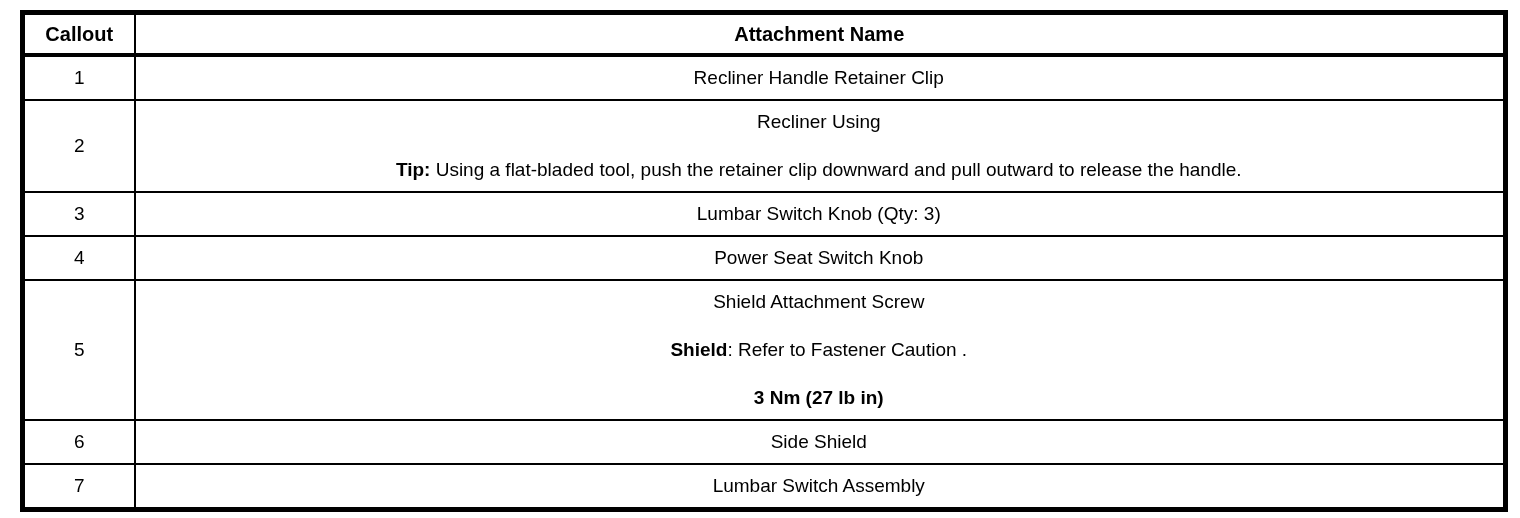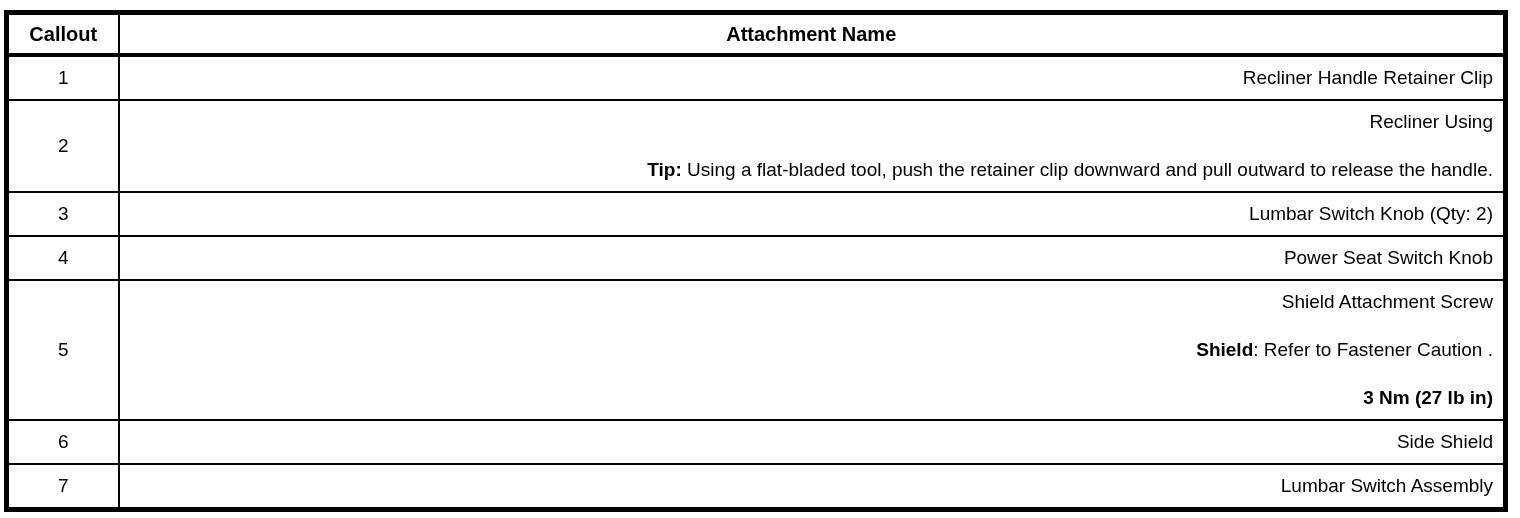--- a/index.html
+++ b/index.html
@@ -9,21 +9,21 @@
     width: 1520px;
     height: 518px;
     overflow: hidden;
     font-family: "Liberation Sans", "DejaVu Sans", sans-serif;
     color: #000000;
   }
   .page {
     box-sizing: border-box;
     width: 1520px;
     height: 466px;
-    padding: 10px 12px 10px 4px;
+    padding: 10px 12px 10px 20px;
   }
   table.component-table {
     width: 100%;
     border-collapse: collapse;
     table-layout: fixed;
     background: #ffffff;
   }
   table.component-table, th, td {
     border: 2px solid #000000;
   }
@@ -44,21 +44,21 @@
   td {
     font-size: 19px;
     line-height: 26px;
     vertical-align: middle;
   }
   td.callout-cell {
     text-align: center;
     padding: 8px 4px;
   }
   td.component-cell {
-    text-align: right;
+    text-align: center;
     padding: 8px 10px 8px 9px;
   }
   .cell-line { margin: 0; }
   .cell-line + .cell-line { margin-top: 22px; }
   .seg-bold { font-weight: bold; }
 </style>
 </head>
 <body>
 
 <div class="page">
@@ -84,21 +84,21 @@
         <tr>
           <td class="callout-cell">2</td>
           <td class="component-cell">
             <div class="cell-line"><span class="seg-regular">Recliner Using</span></div>
             <div class="cell-line"><span class="seg-bold">Tip:</span><span class="seg-regular"> Using a flat-bladed tool, push the retainer clip downward and pull outward to release the handle.</span></div>
           </td>
         </tr>
         <tr>
           <td class="callout-cell">3</td>
           <td class="component-cell">
-            <div class="cell-line"><span class="seg-regular">Lumbar Switch Knob (Qty: 2)</span></div>
+            <div class="cell-line"><span class="seg-regular">Lumbar Switch Knob (Qty: 3)</span></div>
           </td>
         </tr>
         <tr>
           <td class="callout-cell">4</td>
           <td class="component-cell">
             <div class="cell-line"><span class="seg-regular">Power Seat Switch Knob</span></div>
           </td>
         </tr>
         <tr>
           <td class="callout-cell">5</td>

